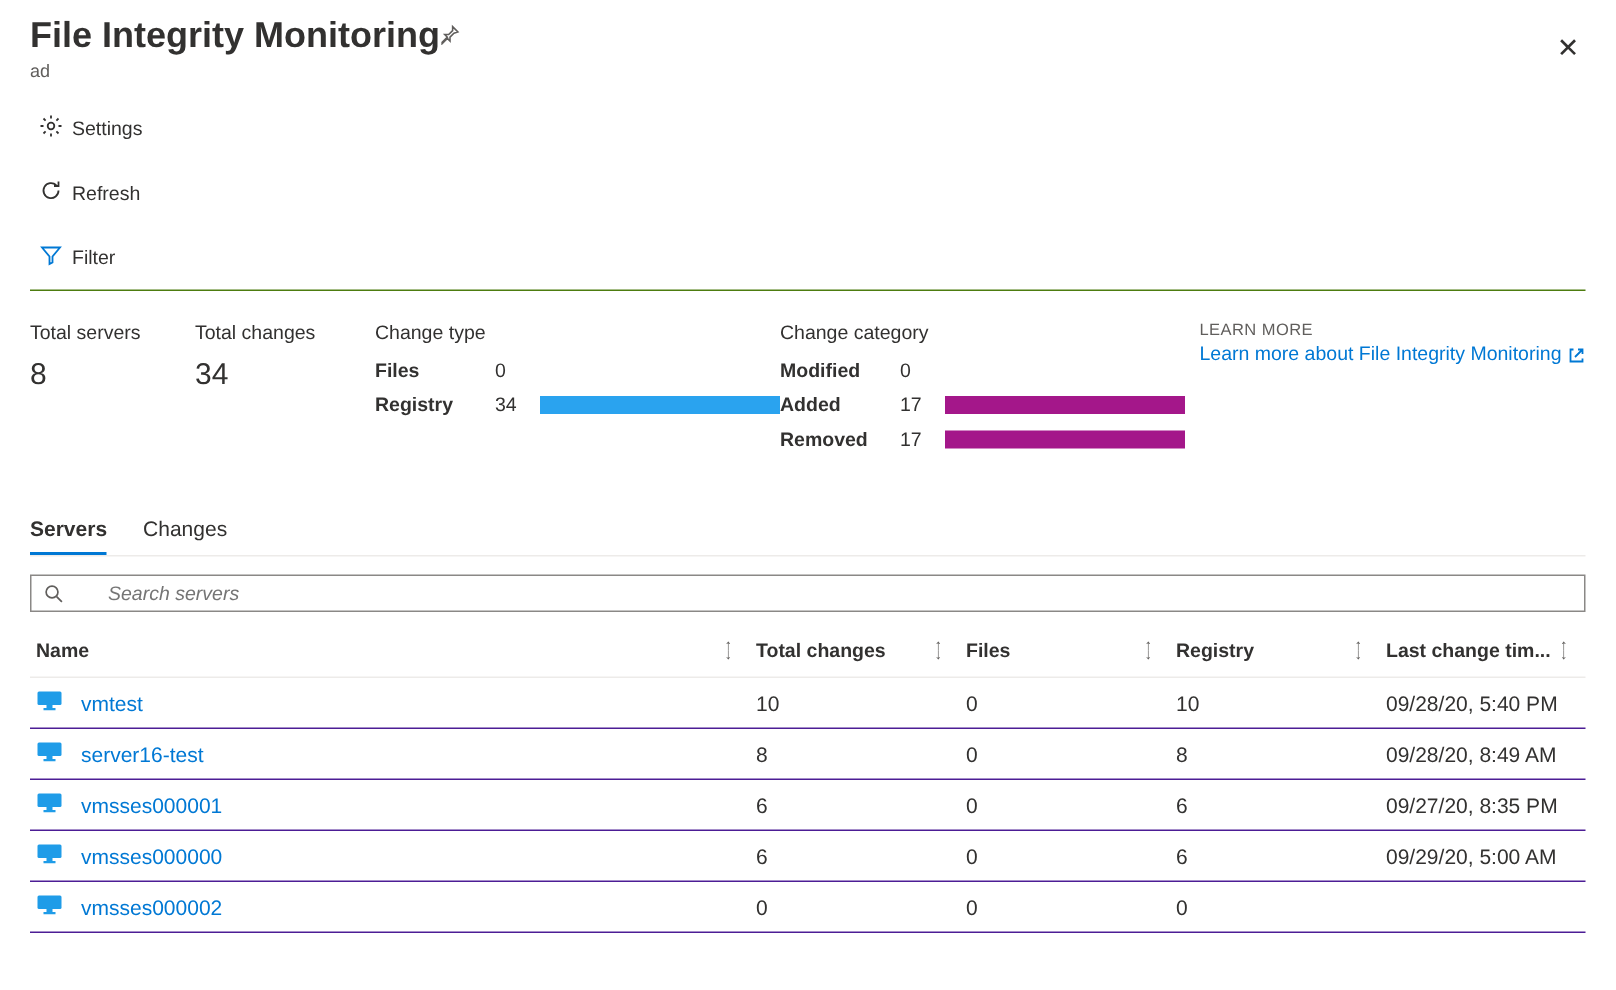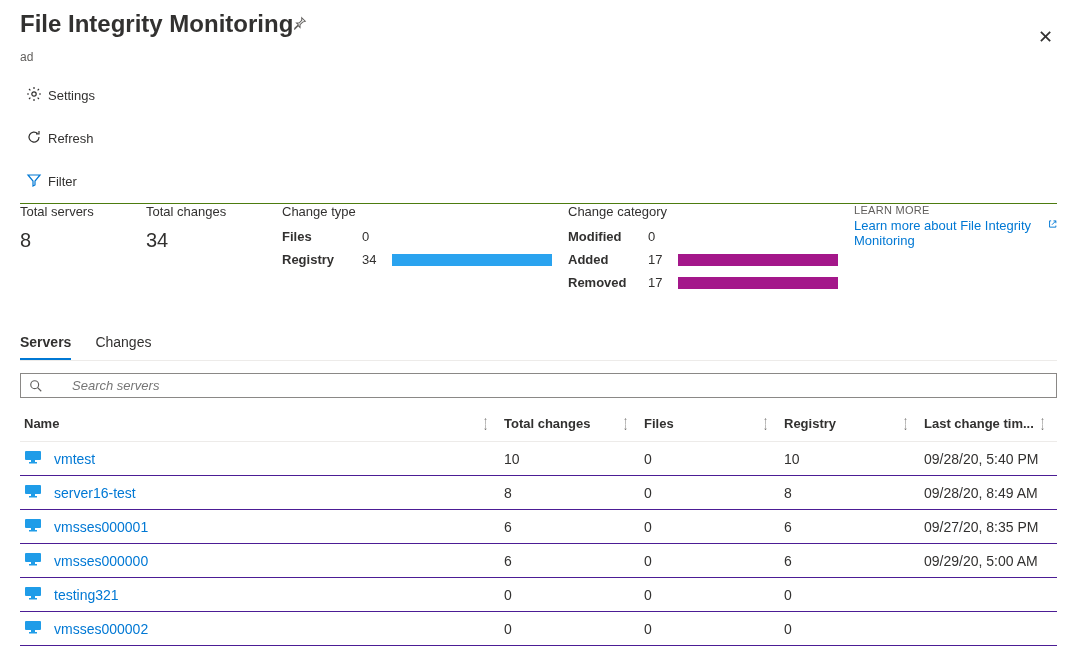--- a/index.html
+++ b/index.html
@@ -1,47 +1,47 @@
 <!DOCTYPE html>
 <html><head>
 <meta charset="utf-8">
 <style>
 * { box-sizing: border-box; margin: 0; padding: 0; }
 body { font-family: "Segoe UI", Arial, sans-serif; font-size: 13px; color: #323130; background: #fff; width: 1077px; }
 .container { padding: 10px 20px 20px 20px; }
 .header-row { display: flex; align-items: center; justify-content: space-between; }
 .title-group { display: flex; align-items: center; }
 .title { font-size: 24px; font-weight: 600; }
-.subtitle { font-size: 12px; color: #605e5c; margin-top: 12px; }
+.subtitle { font-size: 12px; color: #605e5c; margin-top: 2px; }
 .close-x { font-size: 18px; cursor: pointer; color: #323130; padding: 4px; }
 .pin-icon { color: #605e5c; cursor: pointer; }
 
 .toolbar { display: flex; gap: 16px; margin-top: 18px; border-bottom: 1px solid #4d7c0f; padding-bottom: 8px; flex-direction: column; }
 .tb-item { display: flex; align-items: center; gap: 6px; cursor: pointer; font-size: 13px; color: #323130; padding: 4px 6px; }
 .tb-item svg { width: 16px; height: 16px; }
 .highlight-box { border: 2px solid #e50000; padding: 2px 8px 4px 6px; position: relative; }
 .cursor-img { position: absolute; left: 32px; top: 22px; pointer-events: none; }
 
-.stats-row { display: flex; gap: 16px; }
+.stats-row { display: flex; gap: 0; margin-top: 20px; }
 .stat-block { min-width: 110px; }
 .stat-label { font-size: 13px; color: #323130; margin-bottom: 10px; }
 .stat-value { font-size: 20px; font-weight: 400; }
 
 .chart-block { min-width: 270px; }
 .chart-row { display: flex; align-items: center; margin-bottom: 8px; gap: 0; }
 .chart-row .clabel { width: 80px; font-weight: 600; font-size: 13px; }
 .chart-row .cval { width: 30px; text-align: left; font-size: 13px; }
 .chart-row .bar-wrap { flex: 1; height: 12px; }
 .bar { height: 12px; display: block; }
 .bar-blue { background: #2aa3ef; }
 .bar-purple { background: #a4178a; }
 
 .learn-more-block { margin-left: auto; }
 .learn-more-label { font-size: 11px; color: #605e5c; letter-spacing: 0.3px; }
-.learn-more-link { color: #0078d4; font-size: 13px; text-decoration: none; cursor: pointer; display: inline-flex; align-items: flex-start; gap: 4px; margin-top: 2px; }
+.learn-more-link { color: #0078d4; font-size: 13px; text-decoration: none; cursor: pointer; display: inline-flex; align-items: flex-end; gap: 4px; margin-top: 2px; }
 .ext-icon { width: 12px; height: 12px; }
 
 .tabs { display: flex; gap: 24px; margin-top: 28px; border-bottom: 1px solid #edebe9; }
 .tab { padding: 8px 0; cursor: pointer; font-size: 14px; color: #323130; }
 .tab.active { font-weight: 600; border-bottom: 2px solid #0078d4; text-align: center; }
 
 .search-box { display: flex; align-items: center; border: 1px solid #8a8886; margin-top: 12px; padding: 4px 8px; gap: 6px; }
 .search-box input { border: none; outline: none; flex: 1; font-family: inherit; font-size: 13px; font-style: italic; color: #605e5c; background: transparent; margin-left: 23px; }
 .search-box svg { width: 14px; height: 14px; color: #605e5c; }
 
@@ -260,36 +260,20 @@
           <td>09/29/20, 5:00 AM</td>
         </tr>
         <tr>
           <td>
             <div class="name-cell">
               <span><svg class="vm-icon" viewBox="0 0 18 14">
                   <rect class="screen" x="1" y="1" width="16" height="9" rx="1"></rect>
                   <rect class="stand" x="7" y="10" width="4" height="2"></rect>
                   <rect class="stand" x="5" y="12" width="8" height="1.5"></rect>
                 </svg></span>
-              <span class="vm-link">testing321</span>
-            </div>
-          </td>
-          <td>0</td>
-          <td>0</td>
-          <td>0</td>
-          <td></td>
-        </tr>
-        <tr>
-          <td>
-            <div class="name-cell">
-              <span><svg class="vm-icon" viewBox="0 0 18 14">
-                  <rect class="screen" x="1" y="1" width="16" height="9" rx="1"></rect>
-                  <rect class="stand" x="7" y="10" width="4" height="2"></rect>
-                  <rect class="stand" x="5" y="12" width="8" height="1.5"></rect>
-                </svg></span>
               <span class="vm-link">vmsses000002</span>
             </div>
           </td>
           <td>0</td>
           <td>0</td>
           <td>0</td>
           <td></td>
         </tr>
       </tbody>
   </table>

